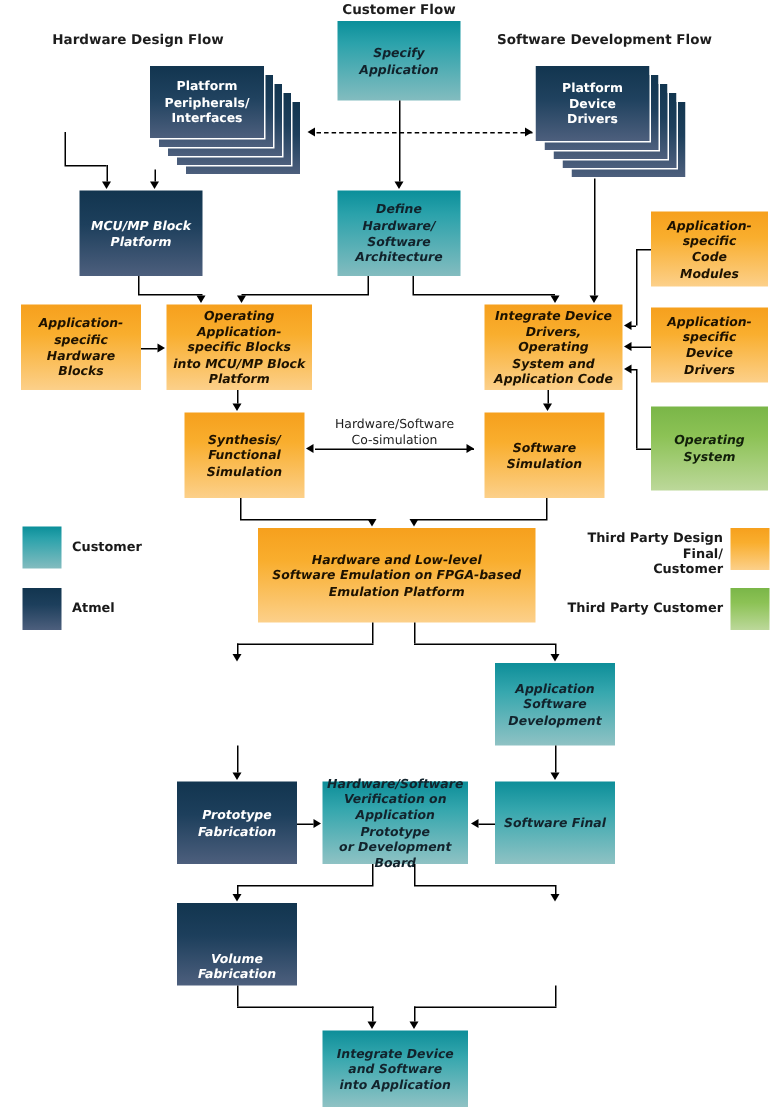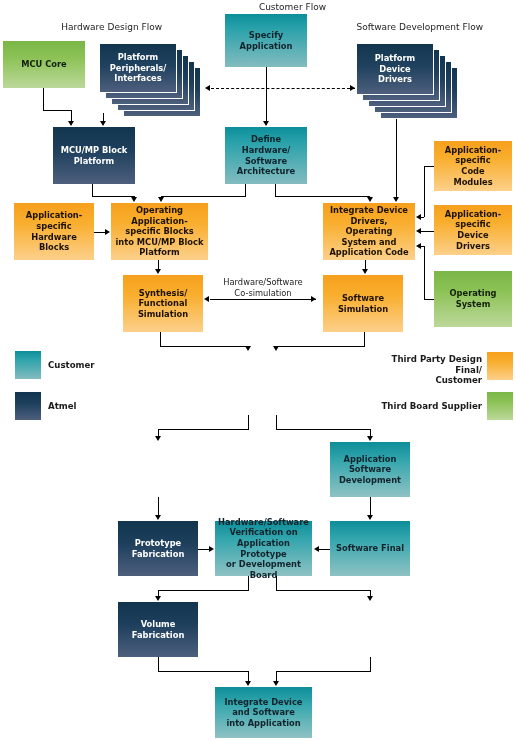--- a/index.html
+++ b/index.html
@@ -1,24 +1,24 @@
 <!DOCTYPE html>
 <html><head>
 <meta charset="utf-8">
 <style>
   html,body{margin:0;padding:0;background:#ffffff;}
   body{width:516px;height:741px;font-family:"DejaVu Sans","Liberation Sans",sans-serif;}
   #stage{position:relative;width:516px;height:741px;overflow:hidden;background:#fff;}
 
-  .hdr{position:absolute;font-size:9px;font-weight:normal;color:#1d1d1d;text-align:right;white-space:nowrap;}
+  .hdr{position:absolute;font-size:9px;font-weight:bold;color:#1d1d1d;text-align:center;white-space:nowrap;}
 
   .node{position:absolute;box-sizing:border-box;display:flex;align-items:center;
         justify-content:center;text-align:center;font-size:8.3px;line-height:1.28;
         padding:2px 3px;}
-  .node span{display:block;width:100%;}
+  .node span{display:block;width:100%;font-style:italic;}
 
   
   .teal      {background:linear-gradient(180deg,#0b8f9a 0%,#2ba2ab 28%,#83bcbf 100%);color:#11222b;font-weight:bold;}
   .teal-dk   {background:linear-gradient(180deg,#0d8e99 0%,#36a7ae 35%,#8fc2c4 100%);color:#12232c;font-weight:bold;}
   .navy      {background:linear-gradient(180deg,#12354f 0%,#1d3f5c 40%,#4d5f7d 100%);color:#ffffff;font-weight:bold;}
   .orange    {background:linear-gradient(180deg,#f6a01d 0%,#f9ae2e 35%,#fcd08a 100%);color:#1d1200;font-weight:bold;justify-content:flex-end;}
   .green     {background:linear-gradient(180deg,#7ab648 0%,#8cc255 35%,#bcd89a 100%);color:#12200a;font-weight:bold;}
 
   
   .stack{position:absolute;}
@@ -45,23 +45,20 @@
 </style>
 </head>
 <body>
 
 <div id="stage">
 
   <div class="hdr" style="left:22px;top:22px;width:140px;">Hardware Design Flow</div>
   <div class="hdr" style="left:206px;top:2px;width:120px;">Customer Flow</div>
   <div class="hdr" style="left:323px;top:22px;width:160px;">Software Development Flow</div>
 
-  <div class="node green" style="left:3px;top:41px;width:82px;height:47px;">
-    <span>MCU Core</span>
-  </div>
 
   <div class="stack" style="left:99px;top:43px;width:102px;height:70px;">
     <div class="layer" style="left:24px;top:24px;width:78px;height:50px;"></div>
     <div class="layer" style="left:18px;top:18px;width:78px;height:50px;"></div>
     <div class="layer" style="left:12px;top:12px;width:78px;height:50px;"></div>
     <div class="layer" style="left:6px;top:6px;width:78px;height:50px;"></div>
     <div class="front" style="width:78px;height:50px;">
       <span style="white-space: pre-line;">Platform
 Peripherals/
 Interfaces</span>
@@ -204,39 +201,44 @@
   <div class="arw arw-d" style="left:361.5px;top:269px;"></div>
 
   <div class="lbl" style="left:205px;top:277px;width:116px;">
     <span style="white-space:pre-line;">Hardware/Software
 Co-simulation</span>
   </div>
   <div class="ln lnh" style="left:210px;top:299px;width:106px;"></div>
   <div class="arw arw-l" style="left:204px;top:296px;"></div>
   <div class="arw arw-r" style="left:311px;top:296px;"></div>
 
+  <div class="node orange" style="left:172px;top:352px;width:185px;height:63px;">
+    <span style="white-space: pre-line;">Hardware and Low-level
+Software Emulation on FPGA-based
+Emulation Platform</span>
+  </div>
 
   <div class="ln lnv" style="left:160px;top:332px;height:14px;"></div>
   <div class="ln lnh" style="left:160px;top:346px;width:88px;"></div>
   <div class="arw arw-d" style="left:244.5px;top:346px;"></div>
 
   <div class="ln lnv" style="left:364px;top:332px;height:14px;"></div>
   <div class="ln lnh" style="left:276px;top:346px;width:89px;"></div>
   <div class="arw arw-d" style="left:272.5px;top:346px;"></div>
 
   <div class="legend-sw teal" style="left:15px;top:351px;"></div>
   <div class="legend-tx" style="left:48px;top:360px;">Customer</div>
   <div class="legend-sw navy" style="left:15px;top:392px;"></div>
   <div class="legend-tx" style="left:48px;top:401px;">Atmel</div>
 
   <div class="legend-sw orange" style="left:487px;top:352px;"></div>
   <div class="legend-tx" style="left:366px;top:354px;width:116px;text-align:right;white-space:pre-line;">Third Party Design Final/
 Customer</div>
   <div class="legend-sw green" style="left:487px;top:392px;"></div>
-  <div class="legend-tx" style="left:366px;top:401px;width:116px;text-align:right;white-space:pre-line;">Third Board Supplier</div>
+  <div class="legend-tx" style="left:366px;top:401px;width:116px;text-align:right;white-space:pre-line;">Third Party Customer</div>
 
 
   <div class="node teal-dk" style="left:330px;top:442px;width:80px;height:55px;">
     <span style="white-space: pre-line;">Application
 Software
 Development</span>
   </div>
 
   <div class="ln lnv" style="left:248px;top:415px;height:14px;"></div>
   <div class="ln lnh" style="left:158px;top:429px;width:91px;"></div>
@@ -267,21 +269,21 @@
   <div class="ln lnv" style="left:158px;top:497px;height:18px;"></div>
   <div class="arw arw-d" style="left:154.5px;top:515px;"></div>
   <div class="ln lnv" style="left:370px;top:497px;height:18px;"></div>
   <div class="arw arw-d" style="left:366.5px;top:515px;"></div>
 
   <div class="ln lnh" style="left:198px;top:549px;width:11px;"></div>
   <div class="arw arw-r" style="left:209px;top:545.5px;"></div>
   <div class="ln lnh" style="left:319px;top:549px;width:11px;"></div>
   <div class="arw arw-l" style="left:314px;top:545.5px;"></div>
 
-  <div class="node navy" style="left:118px;top:602px;width:80px;height:55px;">
+  <div class="node navy" style="left:118px;top:602px;width:80px;height:55px;align-items:flex-end;">
     <span style="white-space: pre-line;">Volume
 Fabrication</span>
   </div>
 
 
   <div class="ln lnv" style="left:248px;top:576px;height:14px;"></div>
   <div class="ln lnh" style="left:158px;top:590px;width:91px;"></div>
   <div class="ln lnv" style="left:158px;top:590px;height:6px;"></div>
   <div class="arw arw-d" style="left:154.5px;top:596px;"></div>
 

